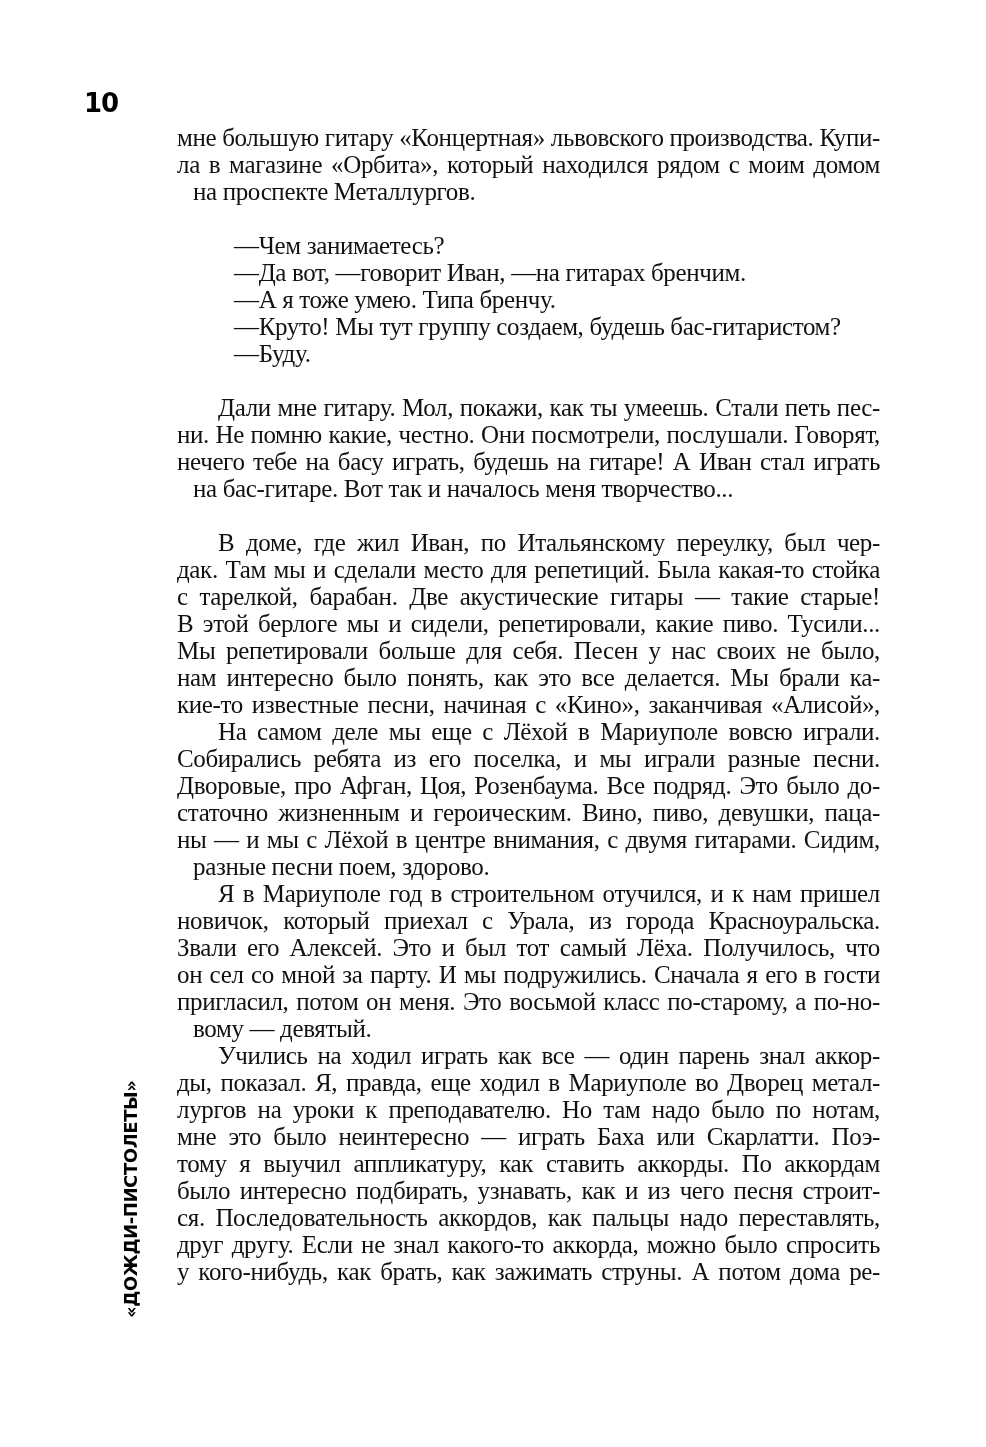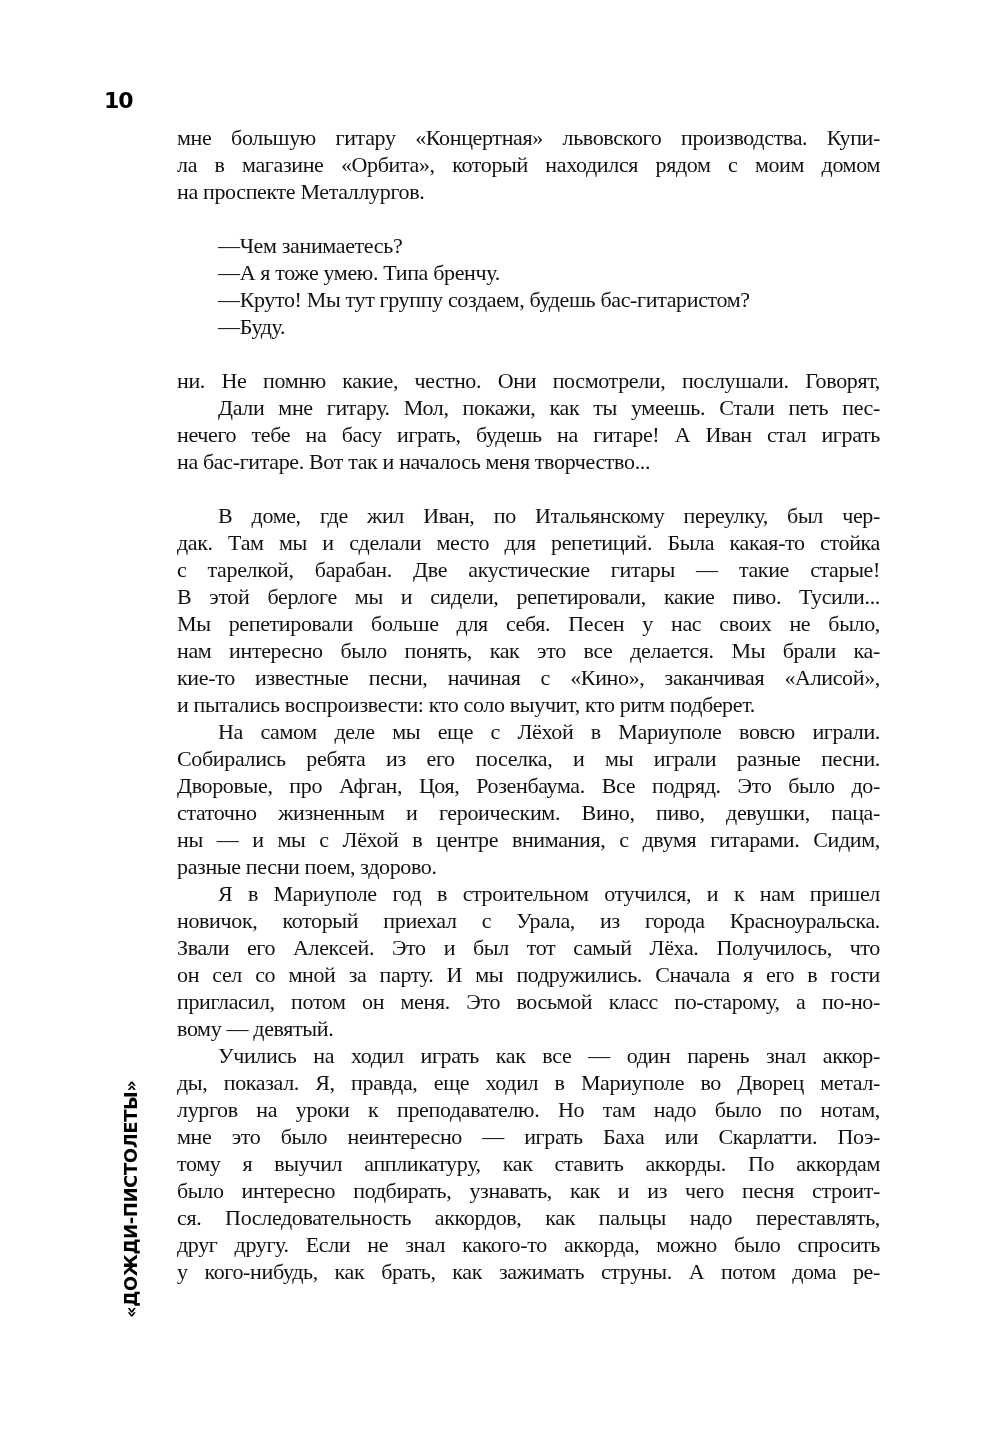--- a/index.html
+++ b/index.html
@@ -1,77 +1,77 @@
 <!DOCTYPE html>
 <html><head>
   <meta charset="utf-8">
   <style>
     html, body { margin: 0; padding: 0; background: #ffffff; }
     body { width: 986px; height: 1447px; position: relative; overflow: hidden; }
     .page-number {
-      position: absolute; left: 104px; top: 88px;
+      position: absolute; left: 84px; top: 88px;
       font-family: "DejaVu Sans", sans-serif; font-weight: bold;
-      font-size: 22px; letter-spacing: -1px; color: #000;
+      font-size: 26px; letter-spacing: -1px; color: #000;
     }
     .running-title {
       position: absolute; left: 120px; top: 1318px;
       transform-origin: 0 0; transform: rotate(-90deg);
       font-family: "DejaVu Sans", sans-serif; font-weight: bold;
       font-size: 18px; letter-spacing: -0.4px; color: #000; white-space: nowrap;
       width: 252px;
     }
     .body-text {
       position: absolute; left: 177px; top: 124px; width: 703px;
-      font-family: "Liberation Serif", serif; font-size: 22px; color: #111;
+      font-family: "Liberation Serif", serif; font-size: 25px; color: #111;
     }
     .line {
       display: block; height: 27px; line-height: 27px; white-space: nowrap;
       text-align: justify; text-align-last: justify; letter-spacing: -0.35px;
     }
-    .line.last { text-align-last: left; }
+    .line.last { text-align-last: left; margin-left: 16px; }
     .line.indent { padding-left: 41px; }
     .gap { display: block; height: 27px; }
     .dialog { padding-left: 41px; }
   </style>
 </head>
 <body>
 
 <div class="page-number">10</div>
 <div class="running-title">«ДОЖДИ-ПИСТОЛЕТЫ»</div>
 
 <div class="body-text" id="body-text">
     <div>
       <span class="line">мне большую гитару «Концертная» львовского производства. Купи-</span>
       <span class="line">ла в магазине «Орбита», который находился рядом с моим домом</span>
       <span class="line last">на проспекте Металлургов.</span>
     </div>
     <span class="gap"></span>
     <div class="dialog">
       <span class="line last">—Чем занимаетесь?</span>
+      <span class="line last">—Да вот, —говорит Иван, —на гитарах бренчим.</span>
       <span class="line last">—А я тоже умею. Типа бренчу.</span>
       <span class="line last">—Круто! Мы тут группу создаем, будешь бас-гитаристом?</span>
       <span class="line last">—Буду.</span>
     </div>
     <span class="gap"></span>
     <div>
+      <span class="line indent">Дали мне гитару. Мол, покажи, как ты умеешь. Стали петь пес-</span>
       <span class="line">ни. Не помню какие, честно. Они посмотрели, послушали. Говорят,</span>
-      <span class="line indent">Дали мне гитару. Мол, покажи, как ты умеешь. Стали петь пес-</span>
       <span class="line">нечего тебе на басу играть, будешь на гитаре! А Иван стал играть</span>
       <span class="line last">на бас-гитаре. Вот так и началось меня творчество...</span>
     </div>
     <span class="gap"></span>
     <div>
       <span class="line indent">В доме, где жил Иван, по Итальянскому переулку, был чер-</span>
       <span class="line">дак. Там мы и сделали место для репетиций. Была какая-то стойка</span>
       <span class="line">с тарелкой, барабан. Две акустические гитары — такие старые!</span>
       <span class="line">В этой берлоге мы и сидели, репетировали, какие пиво. Тусили...</span>
       <span class="line">Мы репетировали больше для себя. Песен у нас своих не было,</span>
       <span class="line">нам интересно было понять, как это все делается. Мы брали ка-</span>
       <span class="line">кие-то известные песни, начиная с «Кино», заканчивая «Алисой»,</span>
-      <span class="line last">и пытались воспроизвести: кто соло выучит, кто ритм подберет.</span>
     </div>
     <div>
       <span class="line indent">На самом деле мы еще с Лёхой в Мариуполе вовсю играли.</span>
       <span class="line">Собирались ребята из его поселка, и мы играли разные песни.</span>
       <span class="line">Дворовые, про Афган, Цоя, Розенбаума. Все подряд. Это было до-</span>
       <span class="line">статочно жизненным и героическим. Вино, пиво, девушки, паца-</span>
       <span class="line">ны — и мы с Лёхой в центре внимания, с двумя гитарами. Сидим,</span>
       <span class="line last">разные песни поем, здорово.</span>
     </div>
     <div>

